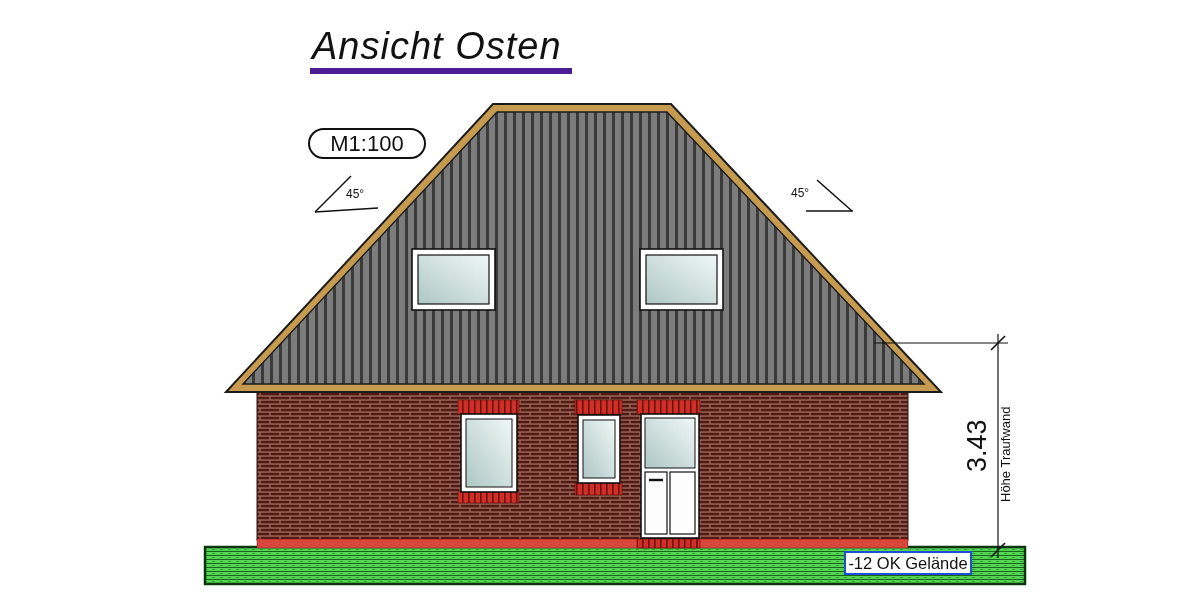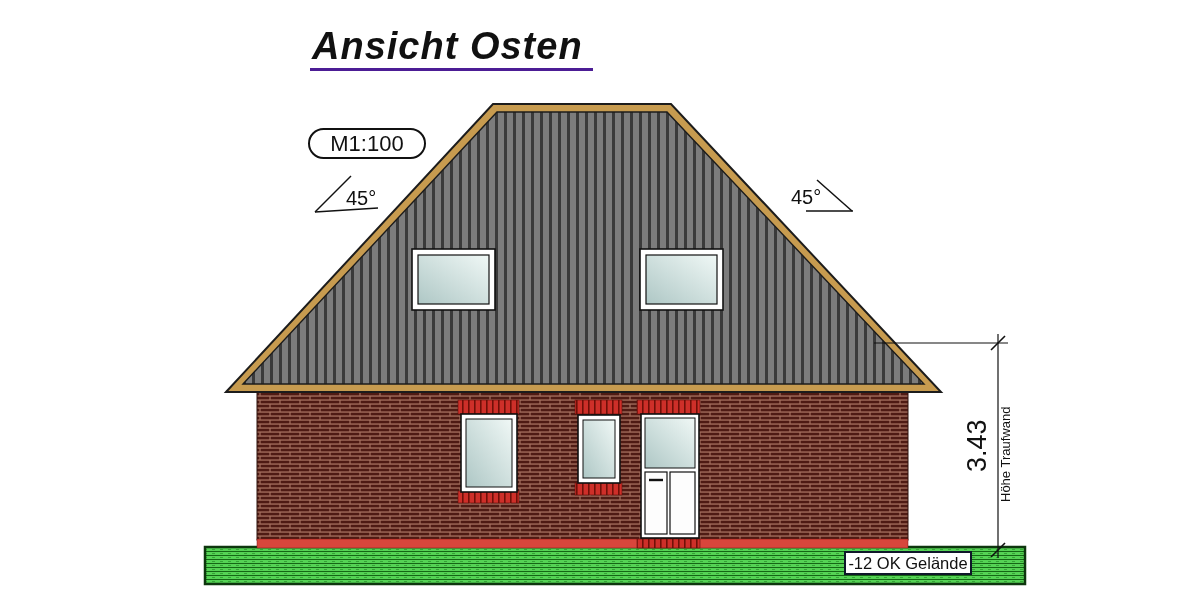--- a/index.html
+++ b/index.html
@@ -3,47 +3,47 @@
 <meta charset="utf-8">
 <style>
   html,body{margin:0;padding:0;background:#ffffff;}
   .canvas{
     position:relative;width:1200px;height:600px;background:#ffffff;
     font-family:"Liberation Sans",sans-serif;color:#111;overflow:hidden;
   }
   .drawing-svg{position:absolute;left:0;top:0;}
   .title{
     position:absolute;left:310px;top:27px;
-    font-size:38px;font-style:italic;font-weight:700;letter-spacing:1px;
-    border-bottom:3px solid #4c1d95;padding:0 10px 1px 2px;line-height:1.05;
+    font-size:38px;font-style:italic;font-weight:400;letter-spacing:1px;
+    border-bottom:6px solid #4c1d95;padding:0 10px 1px 2px;line-height:1.05;
   }
   .scale-badge{
     position:absolute;left:308px;top:81px;width:114px;height:27px;
     border:2.5px solid #111;border-radius:17px;
     display:flex;align-items:center;justify-content:center;
     font-size:22px;line-height:1;margin-top:47px;
   }
-  .angle-label{position:absolute;font-size:20px;line-height:1;}
+  .angle-label{position:absolute;font-size:12px;line-height:1;}
   .angle-left{left:346px;top:188px;}
   .angle-right{left:791px;top:187px;}
   .dim-value{
     position:absolute;left:962px;top:408px;height:76px;
     font-size:27px;line-height:30px;
     writing-mode:vertical-rl;transform:rotate(180deg);
     display:flex;align-items:center;justify-content:center;
   }
   .dim-label{
     position:absolute;left:999px;top:398px;height:112px;
     font-size:13px;line-height:14px;
     writing-mode:vertical-rl;transform:rotate(180deg);
     display:flex;align-items:center;justify-content:center;
   }
   .ground-label{
     position:absolute;left:844px;top:551px;width:124px;height:20px;
-    background:#ffffff;border:2px solid #0f172a;
+    background:#ffffff;border:2px solid #1d4ed8;
     display:flex;align-items:center;justify-content:center;
     font-size:16.5px;line-height:1;white-space:nowrap;
   }
 </style>
 </head>
 <body>
 
 <div class="canvas">
 
   <svg class="drawing-svg" width="1200" height="600" viewBox="0 0 1200 600">

